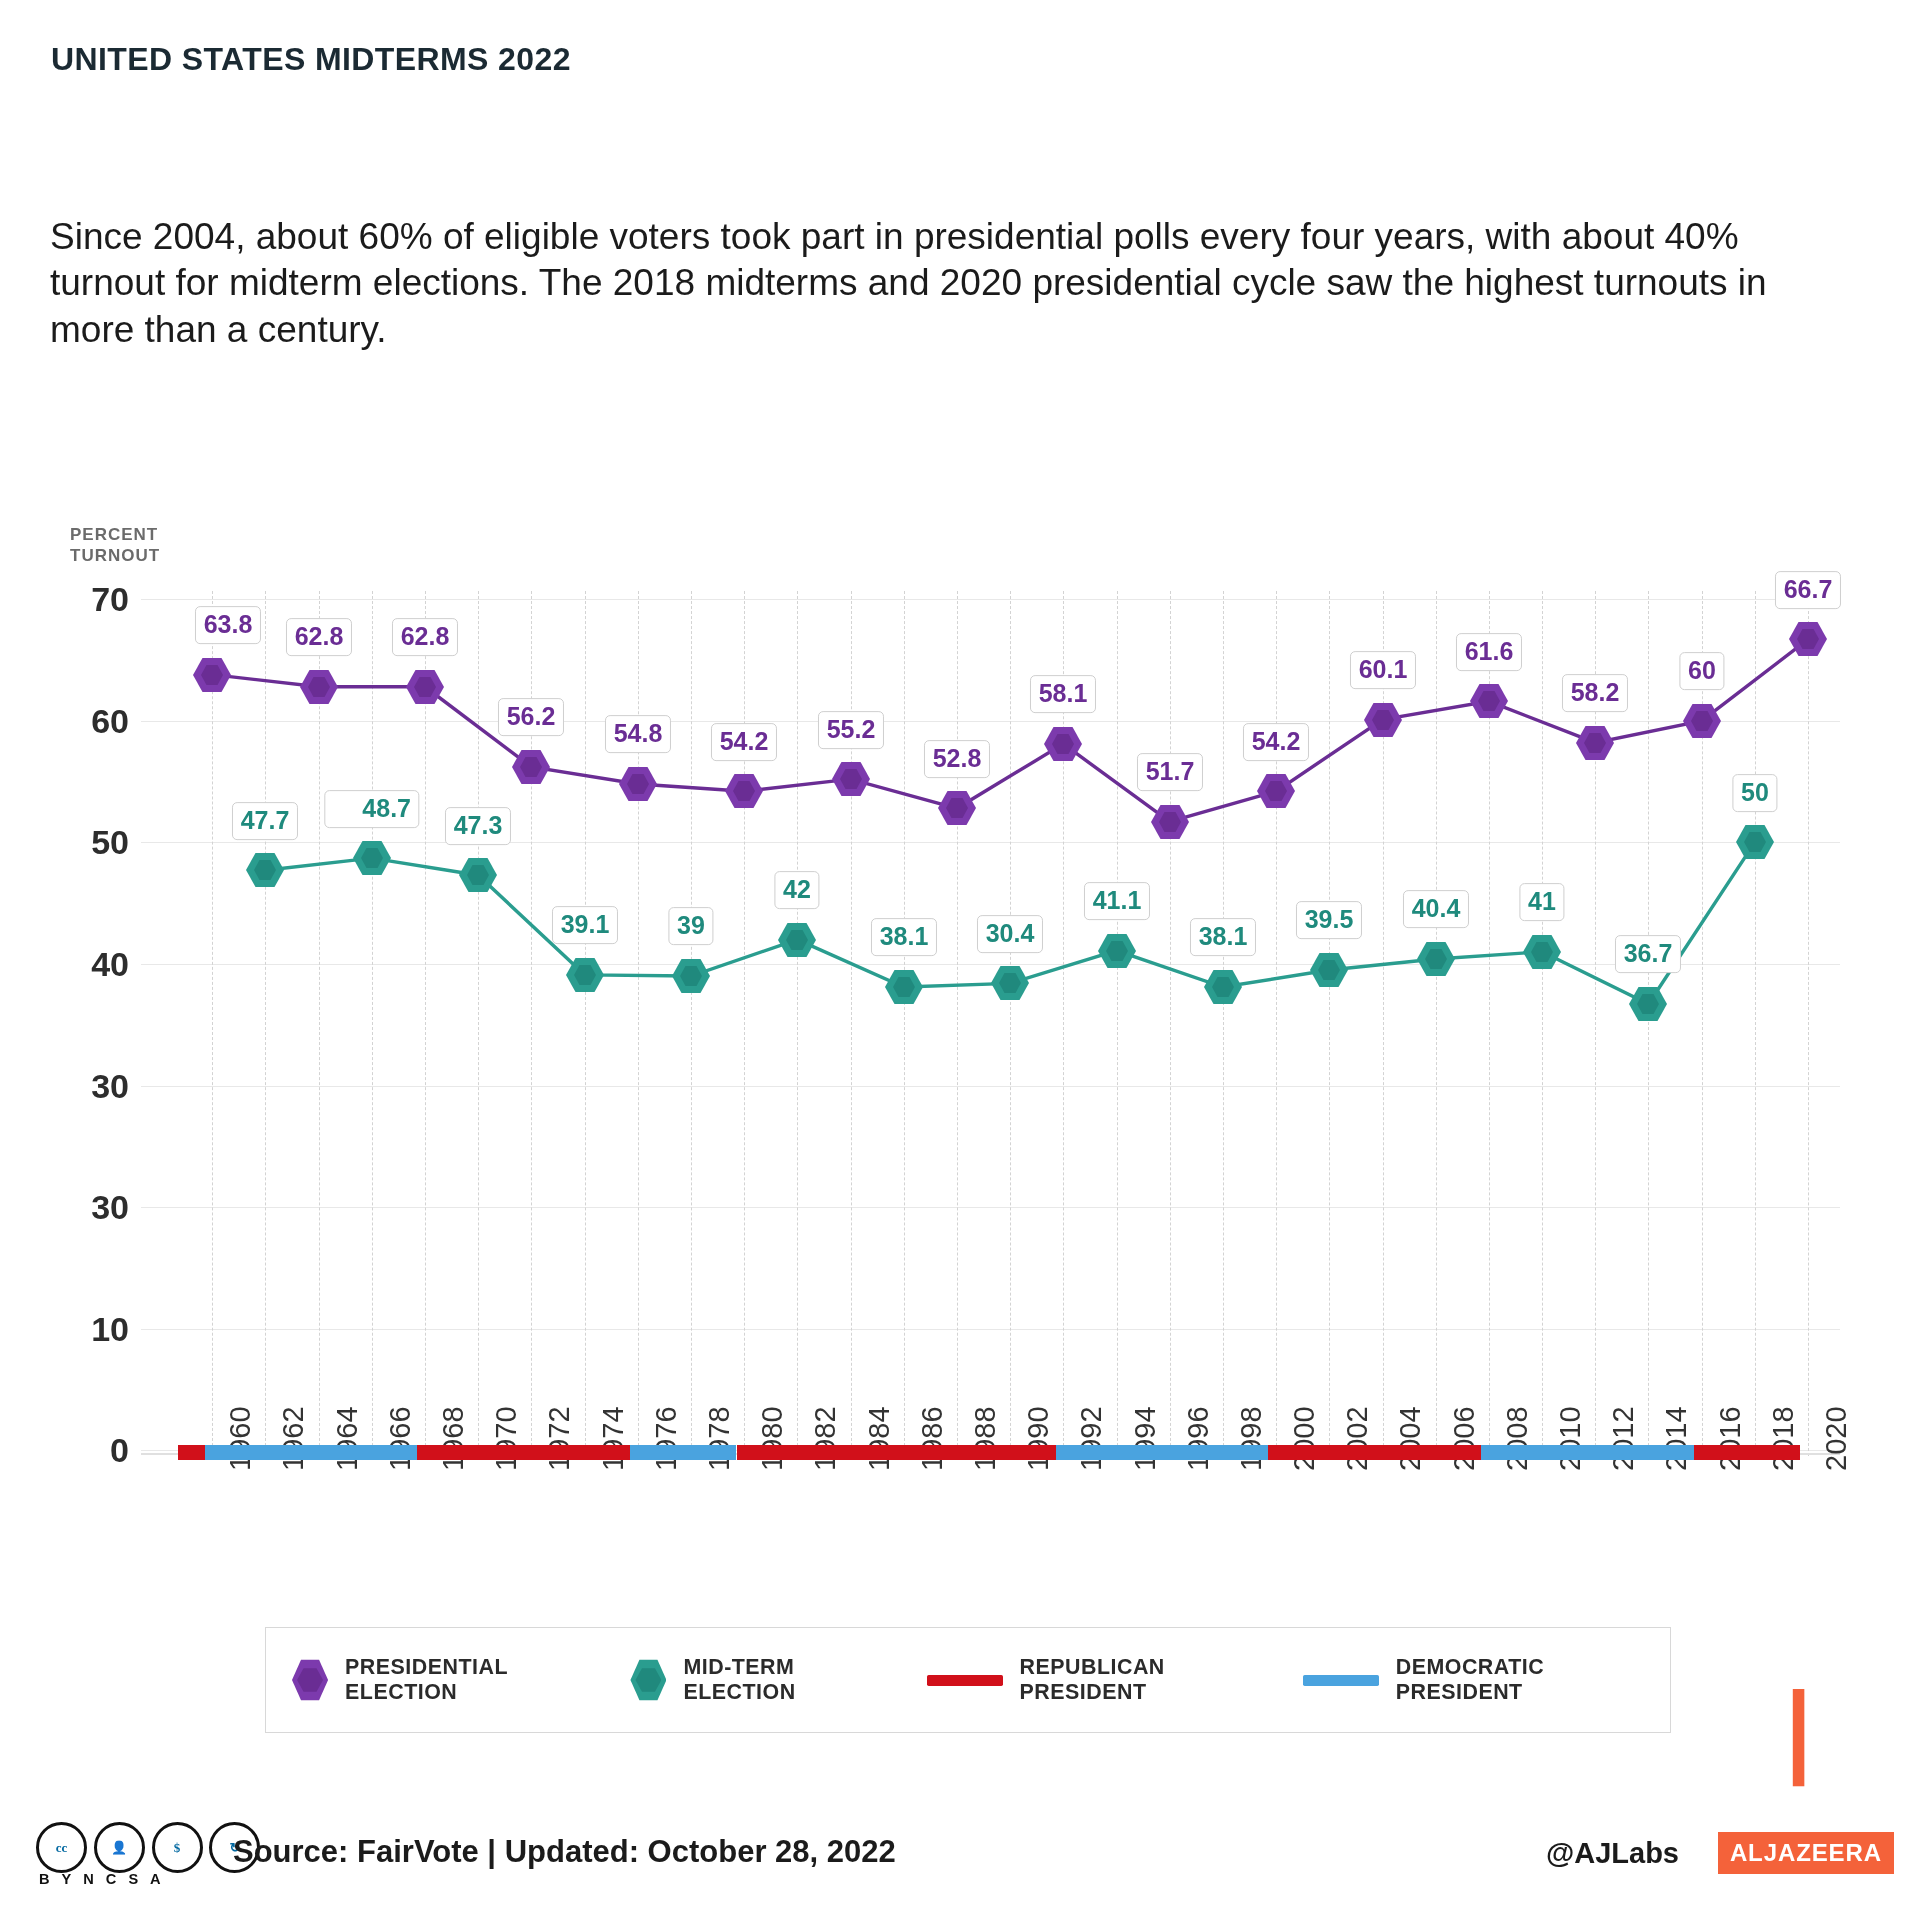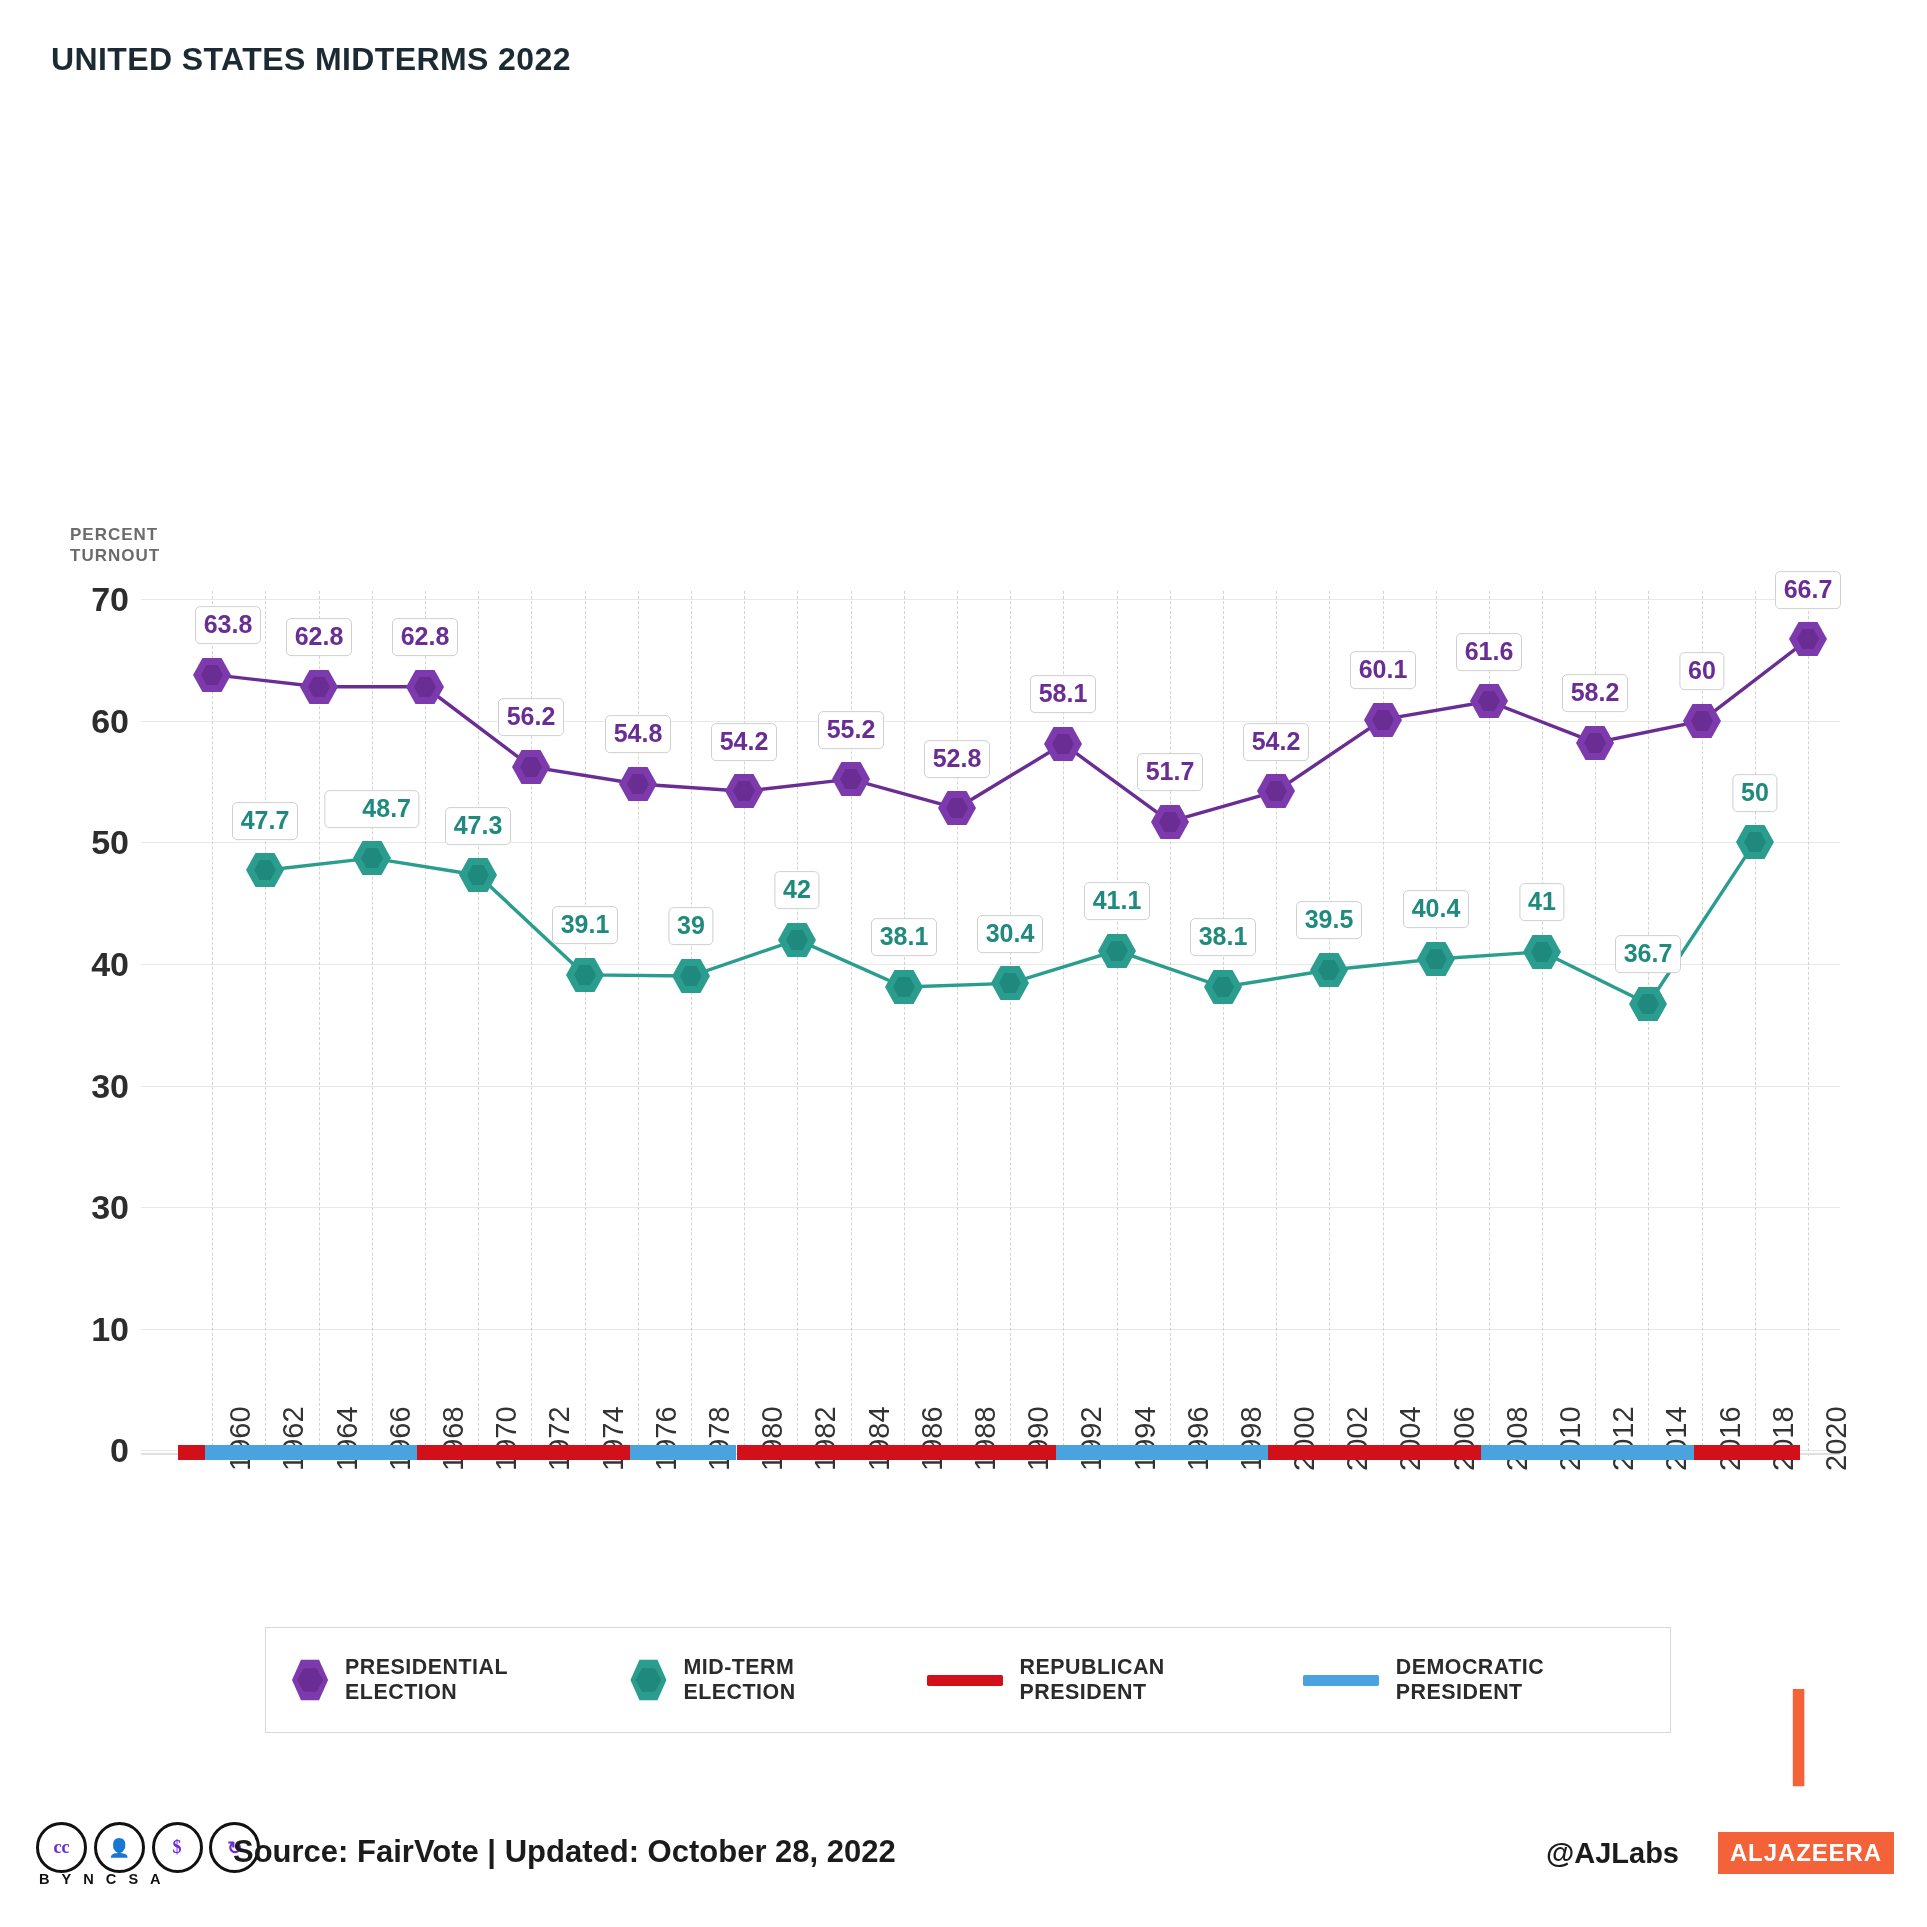--- a/index.html
+++ b/index.html
@@ -108,21 +108,21 @@
   .leg-hex.pres span{background:#6a2d94;}
   .leg-hex.mid span{background:#20897d;}
   .leg-line{width:94px;height:11px;margin-right:17px;border-radius:1.7px;}
   .leg-text{font-size:21.4px;font-weight:bold;letter-spacing:0.5px;color:#2b2b2b;}
 
   
   .cc{position:absolute;left:36px;top:1822px;display:flex;align-items:center;}
   .cc-badge{
     width:45px;height:45px;border-radius:50%;border:3.4px solid #111;
     display:flex;align-items:center;justify-content:center;
-    font-size:18px;font-weight:bold;margin-right:6.8px;color:#6d28d9;
+    font-size:13px;font-weight:bold;margin-right:6.8px;color:#0369a1;
     font-family:"Liberation Serif", serif;
   }
   .cc-caption{position:absolute;left:39px;top:1871px;font-size:14.6px;font-weight:bold;letter-spacing:12px;color:#111;}
   .source{
     position:absolute;left:233px;top:1834px;font-size:31px;font-weight:bold;color:#1b1b1b;
   }
   .ajlabs{position:absolute;right:248px;top:1837px;font-size:29px;font-weight:bold;color:#1b1b1b;}
   .ajz{
     position:absolute;right:33px;top:1832px;background:#f4623a;color:#fff;
     font-size:24px;font-weight:bold;letter-spacing:0.9px;padding:6.8px 12px;
@@ -133,20 +133,21 @@
     font-family:"DejaVu Sans", sans-serif;
   }
   .baseline{position:absolute;left:141px;top:1453px;width:1699px;height:1.7px;background:#e0e0e0;}
 </style>
 </head>
 <body>
 
 <div class="page">
 
   <div class="kicker">UNITED STATES MIDTERMS 2022</div>
+  <div class="standfirst">Since 2004, about 60% of eligible voters took part in presidential polls every four years, with about 40% turnout for midterm elections. The 2018 midterms and 2020 presidential cycle saw the highest turnouts in more than a century.</div>
 
   <div class="axis-title">
     <div>PERCENT</div>
     <div>TURNOUT</div>
   </div>
 
   <div id="grid-layer">
       <div class="gridline-h" style="top: 1450px;"></div>
       <div class="gridline-h" style="top: 1329px;"></div>
       <div class="gridline-h" style="top: 1207px;"></div>

